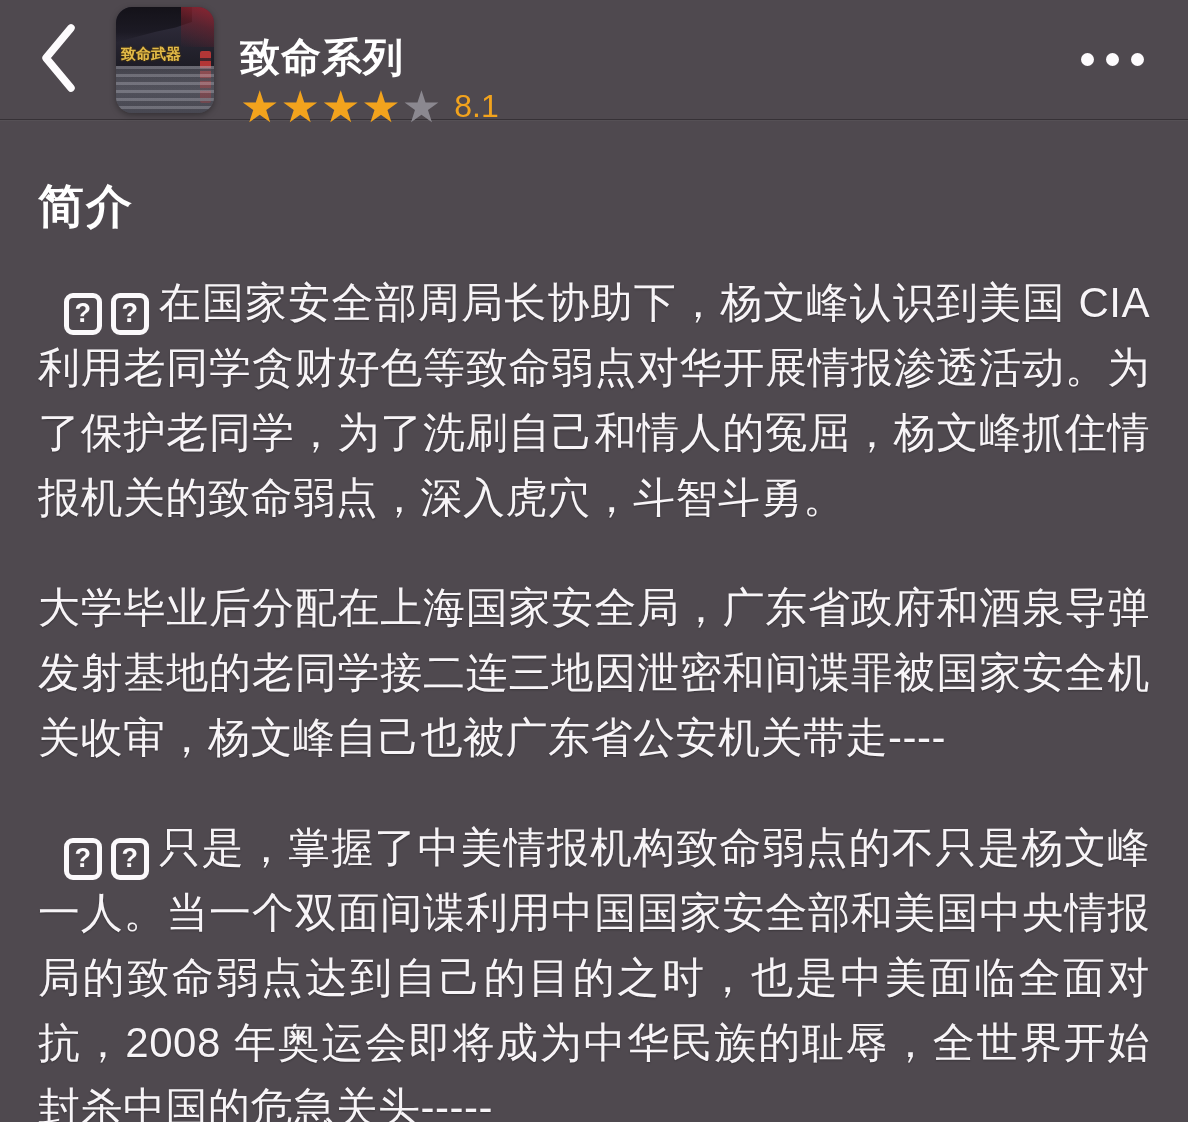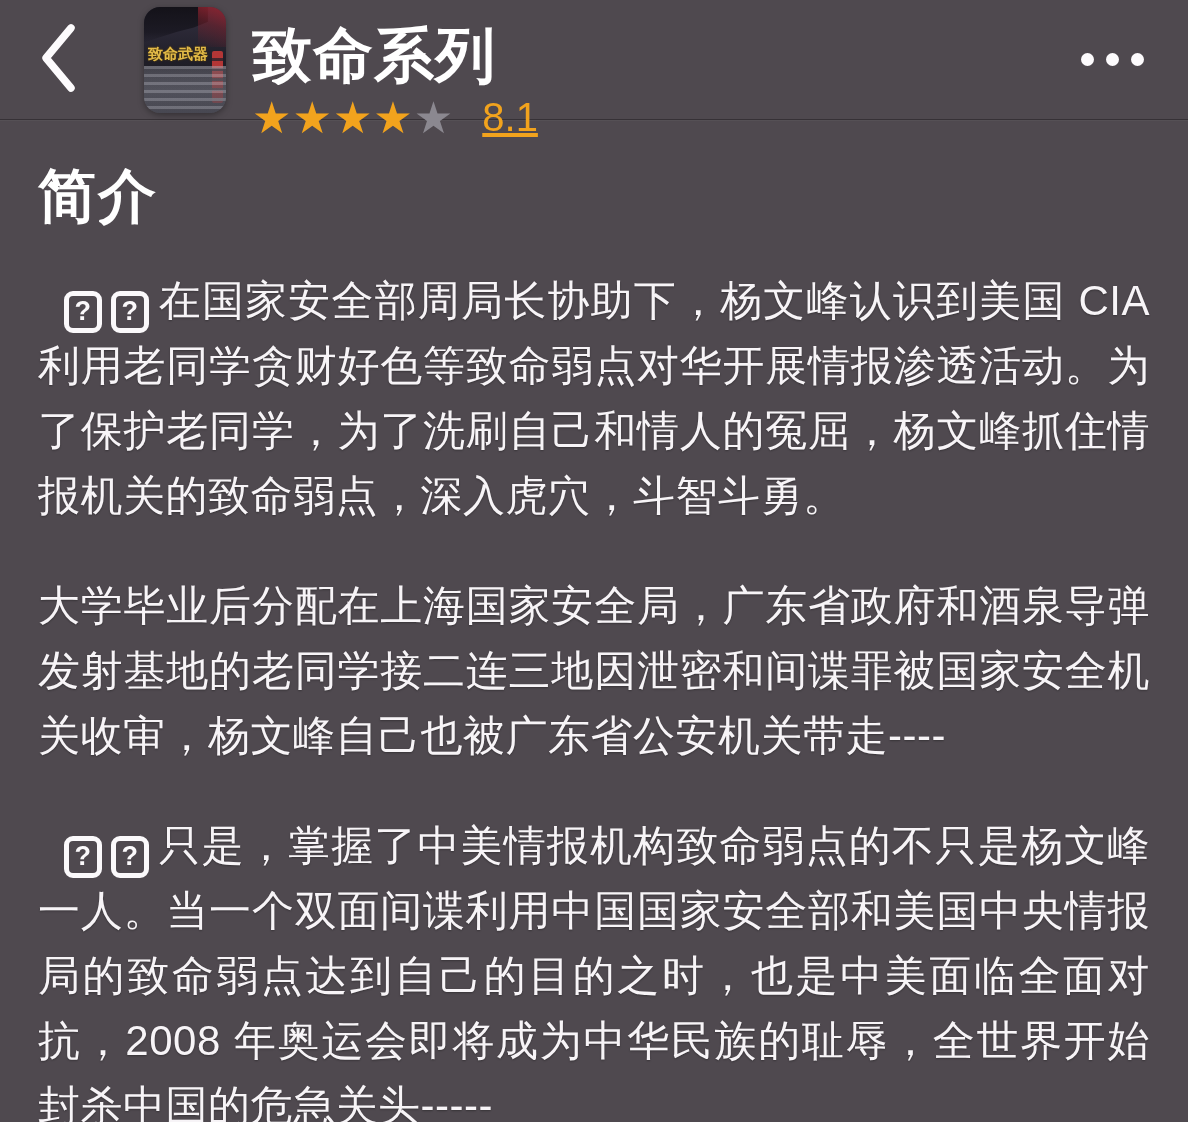--- a/index.html
+++ b/index.html
@@ -28,22 +28,22 @@
     padding:0 44px 0 38px;
     border-bottom:1px solid var(--divider);
     box-shadow:0 1px 0 rgba(255,255,255,0.04);
   }
   .back-btn{
     width:42px;height:80px;
     display:flex;align-items:center;justify-content:flex-start;
     cursor:pointer;flex:0 0 auto;
   }
   .cover{
-    width:82px;height:106px;
-    margin-left:64px;
+    width:98px;height:106px;
+    margin-left:36px;
     border-radius:16px;
     position:relative;overflow:hidden;
     flex:0 0 auto;
     background:linear-gradient(180deg,#343041 0%,#262430 34%,#1e1d26 55%,#4a4a52 78%,#3a3a40 100%);
     box-shadow:0 2px 6px rgba(0,0,0,0.35);
     cursor:pointer;
   }
   .cover .roof{
     position:absolute;top:0;left:0;width:78%;height:34%;
     background:linear-gradient(180deg,#141219 0%,#1c1a24 70%,transparent 100%);
@@ -66,43 +66,43 @@
     border-radius:2px;
   }
   .cover .city{
     position:absolute;bottom:0;left:0;width:100%;height:44%;
     background:
       repeating-linear-gradient(180deg,rgba(200,200,210,0.28) 0 3px,rgba(60,60,70,0.15) 3px 8px),
       linear-gradient(180deg,rgba(130,130,140,0.35),rgba(80,80,92,0.7));
   }
   .title-block{margin-left:26px;flex:1 1 auto;min-width:0;}
   .book-title{
-    font-size:60px;font-weight:700;color:var(--title);
+    font-size:40px;font-weight:700;color:var(--title);
     letter-spacing:1px;line-height:1.1;margin-top:44px;
   }
   .rating-row{display:flex;align-items:center;margin-top:6px;}
   .stars{display:flex;align-items:center;letter-spacing:1px;}
   .star{font-size:44px;line-height:1;font-family:"DejaVu Sans",sans-serif;}
   .star.filled{color:var(--star-filled);}
   .star.empty{color:var(--star-empty);}
   .score{
-    margin-left:28px;
-    font-size:40px;font-weight:500;color:var(--rating);text-decoration:underline;
+    margin-left:12px;
+    font-size:32px;font-weight:500;color:var(--rating);
   }
   .menu-btn{
     margin-left:auto;flex:0 0 auto;
     display:flex;align-items:center;gap:12px;
     height:60px;cursor:pointer;
   }
   .menu-btn .dot{width:13px;height:13px;border-radius:50%;background:#FDFBFD;}
   
   .main{padding:0 38px;}
   .section-heading{
-    margin:38px 0 32px;
-    font-size:58px;font-weight:700;color:var(--title);
+    margin:56px 0 32px;
+    font-size:46px;font-weight:700;color:var(--title);
     letter-spacing:2px;
   }
   .para{
     font-size:42px;
     line-height:65px;
     text-align:justify;
     color:var(--text);
     letter-spacing:0.5px;
     margin-bottom:45px;
     text-shadow:0 1px 2px rgba(0,0,0,0.30);

